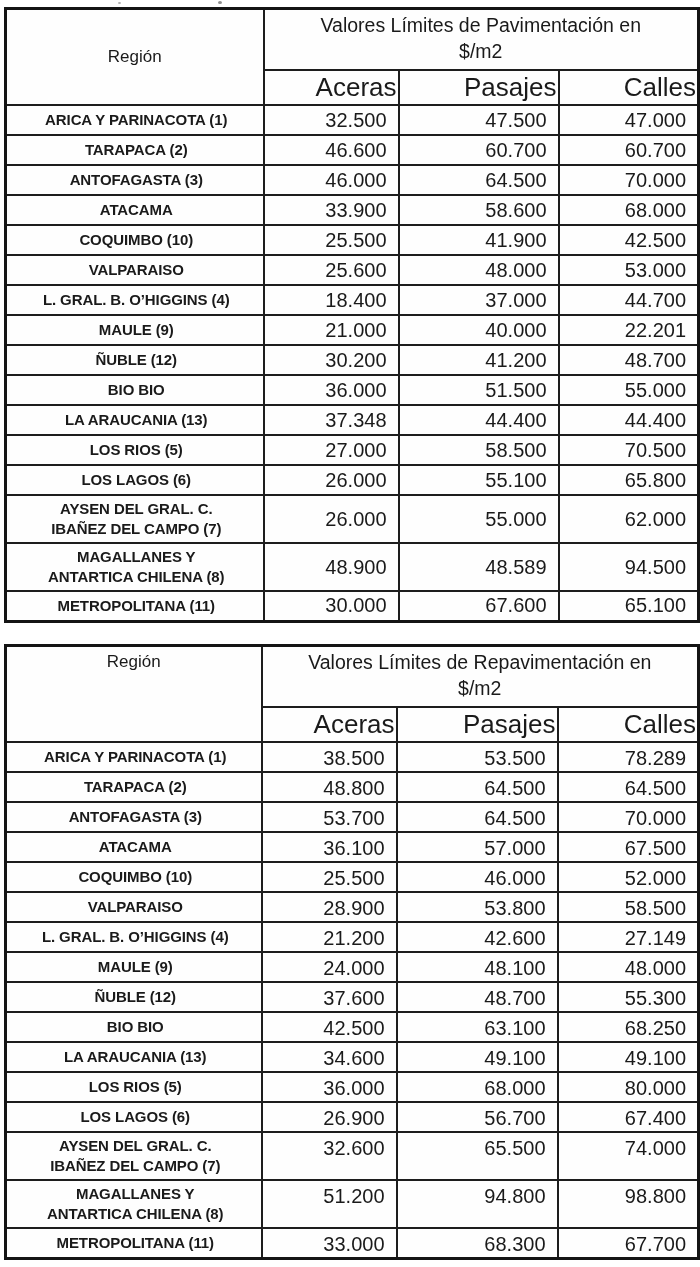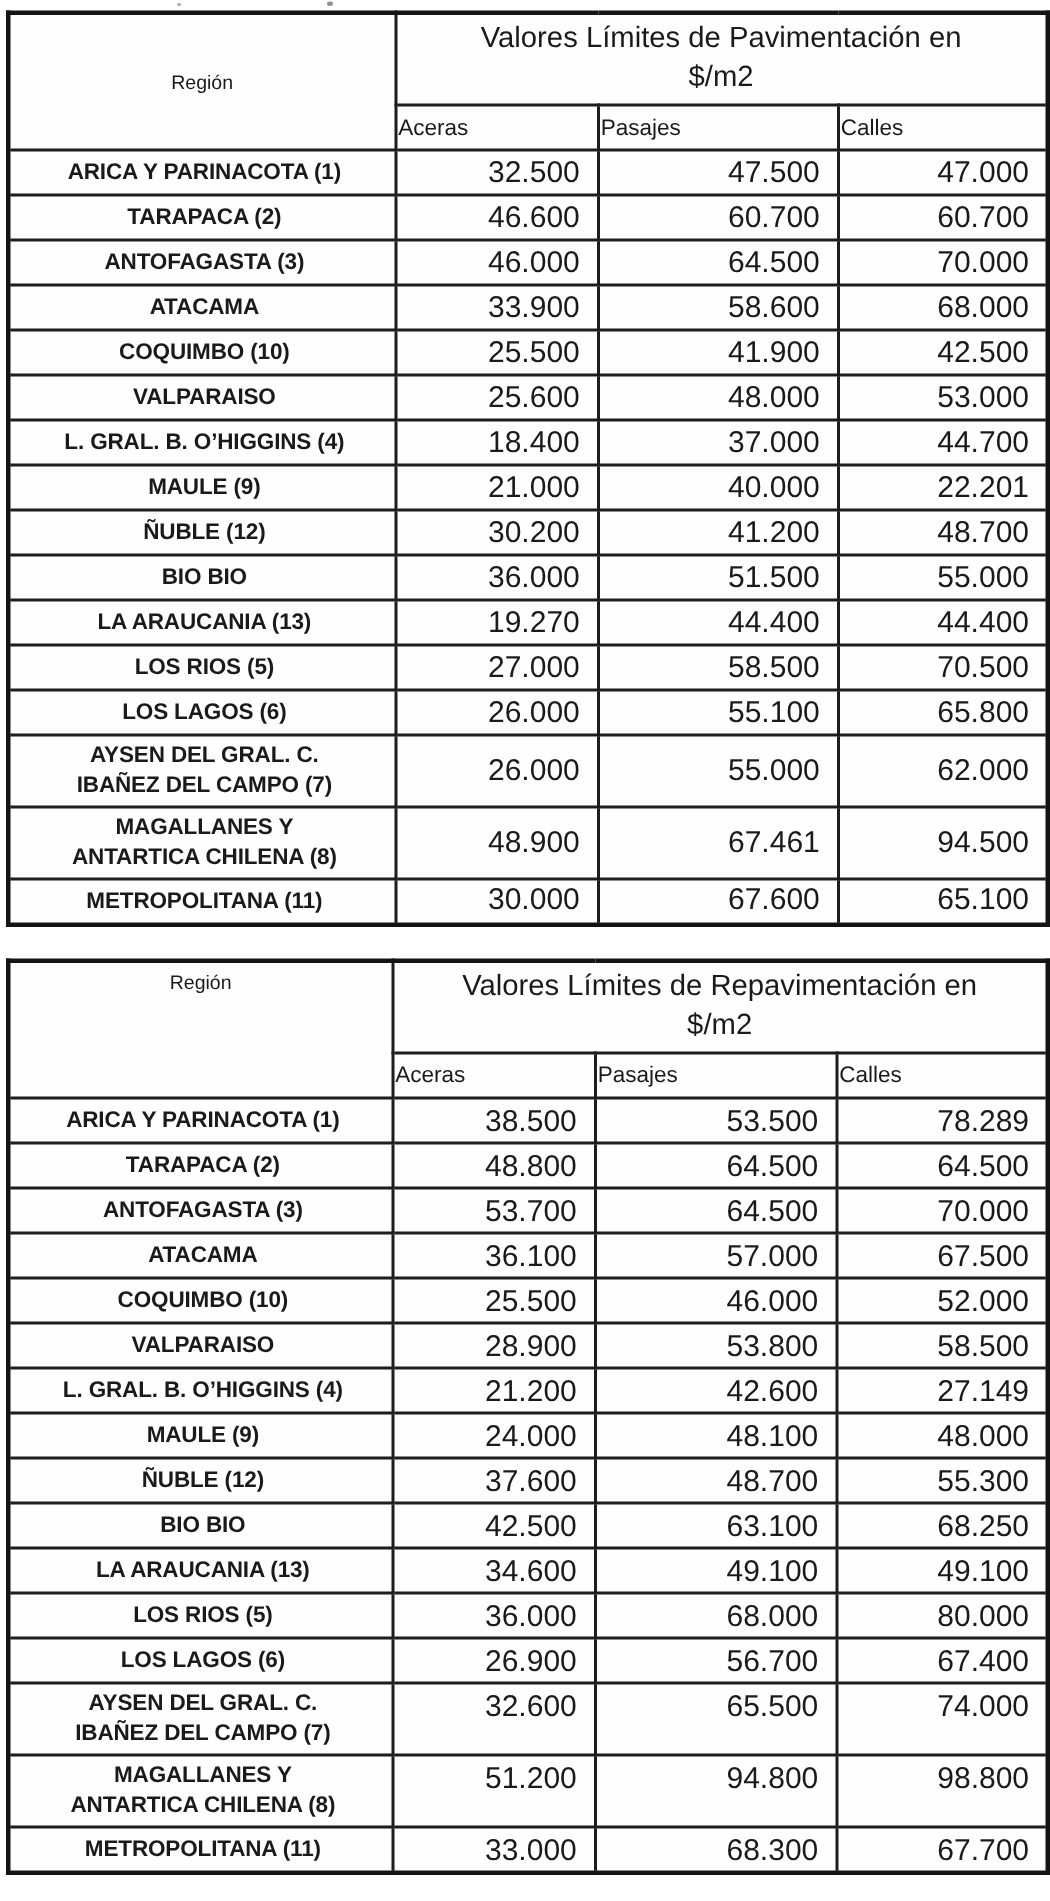--- a/index.html
+++ b/index.html
@@ -36,39 +36,39 @@
   }
   table.vt th, table.vt td {
     border: 2px solid #1d1d1d;
     overflow: hidden;
   }
   .gap { height: 21px; }
 
   
   thead th { font-weight: normal; }
   .th-region {
-    font-size: 13px;
+    font-size: 17px;
     text-align: center;
     vertical-align: middle;
   }
   #table-1 .th-region {
     vertical-align: top;
     padding-top: 5px;
   }
   .th-title {
     font-size: 19.5px;
     text-align: center;
     vertical-align: top;
     height: 56px;
     line-height: 26px;
     padding-top: 2px;
   }
   .th-sub {
-    font-size: 15px;
-    text-align: left;
+    font-size: 26px;
+    text-align: right;
     height: 26px;
     vertical-align: middle;
   }
 
   
   tbody tr { height: 30px; }
   tbody th.region {
     text-align: center;
     vertical-align: middle;
     font-size: 15px;
@@ -174,21 +174,21 @@
           <td class="val">48.700</td>
         </tr>
         <tr>
           <th class="region">BIO BIO</th>
           <td class="val">36.000</td>
           <td class="val">51.500</td>
           <td class="val">55.000</td>
         </tr>
         <tr>
           <th class="region">LA ARAUCANIA (13)</th>
-          <td class="val">19.270</td>
+          <td class="val">37.348</td>
           <td class="val">44.400</td>
           <td class="val">44.400</td>
         </tr>
         <tr>
           <th class="region">LOS RIOS (5)</th>
           <td class="val">27.000</td>
           <td class="val">58.500</td>
           <td class="val">70.500</td>
         </tr>
         <tr>
@@ -201,21 +201,21 @@
           <th class="region">AYSEN DEL GRAL. C.
 IBAÑEZ DEL CAMPO (7)</th>
           <td class="val">26.000</td>
           <td class="val">55.000</td>
           <td class="val">62.000</td>
         </tr>
         <tr>
           <th class="region">MAGALLANES Y
 ANTARTICA CHILENA (8)</th>
           <td class="val">48.900</td>
-          <td class="val">67.461</td>
+          <td class="val">48.589</td>
           <td class="val">94.500</td>
         </tr>
         <tr>
           <th class="region">METROPOLITANA (11)</th>
           <td class="val">30.000</td>
           <td class="val">67.600</td>
           <td class="val">65.100</td>
         </tr>
       </tbody>
   </table>

